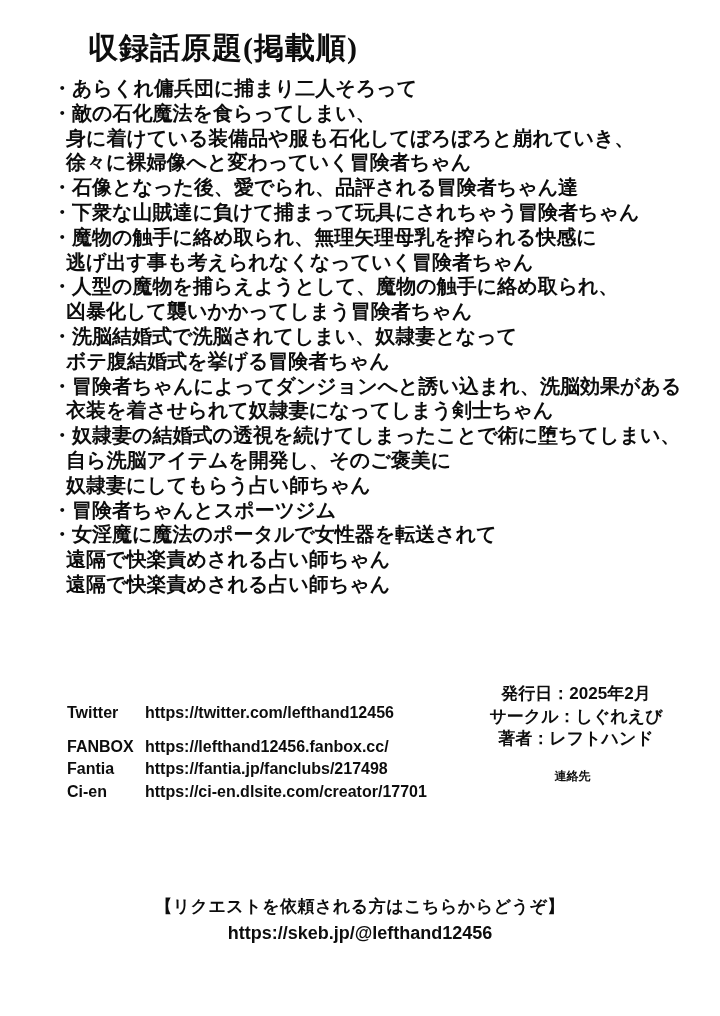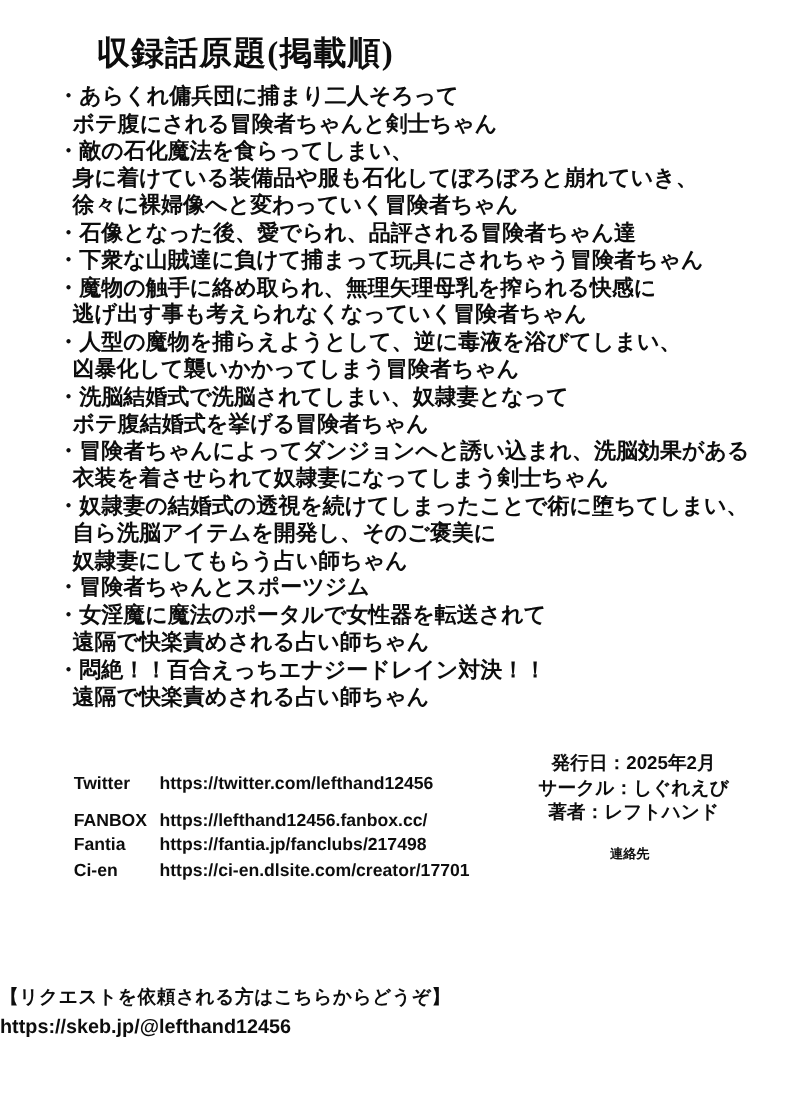--- a/index.html
+++ b/index.html
@@ -67,59 +67,58 @@
   .email {
     font-family: "Liberation Sans", sans-serif;
     font-size: 19px;
     line-height: 23px;
   }
   .request-block {
     position: absolute;
     left: 0;
     top: 893px;
     width: 720px;
-    text-align: left;
+    text-align: center;
     font-weight: 700;
   }
   .request-note { font-size: 17px; letter-spacing: 0.5px; line-height: 27px; }
   .request-url {
     font-family: "Liberation Sans", sans-serif;
     font-size: 18px;
     line-height: 27px;
   }
 </style>
 </head>
 <body>
 
 <div class="page">
 
   <h1 class="title">収録話原題(掲載順)</h1>
 
   <div class="story-list" id="story-list">
       <div class="story">
         <div class="story-line">・あらくれ傭兵団に捕まり二人そろって</div>
-        <div class="story-line cont">ボテ腹にされる冒険者ちゃんと剣士ちゃん</div>
       </div>
       <div class="story">
         <div class="story-line">・敵の石化魔法を食らってしまい、</div>
         <div class="story-line cont">身に着けている装備品や服も石化してぼろぼろと崩れていき、</div>
         <div class="story-line cont">徐々に裸婦像へと変わっていく冒険者ちゃん</div>
       </div>
       <div class="story">
         <div class="story-line">・石像となった後、愛でられ、品評される冒険者ちゃん達</div>
       </div>
       <div class="story">
         <div class="story-line">・下衆な山賊達に負けて捕まって玩具にされちゃう冒険者ちゃん</div>
       </div>
       <div class="story">
         <div class="story-line">・魔物の触手に絡め取られ、無理矢理母乳を搾られる快感に</div>
         <div class="story-line cont">逃げ出す事も考えられなくなっていく冒険者ちゃん</div>
       </div>
       <div class="story">
-        <div class="story-line">・人型の魔物を捕らえようとして、逆に毒液を浴びてしまい、</div>
+        <div class="story-line">・人型の魔物を捕らえようとして、魔物の触手に絡め取られ、</div>
         <div class="story-line cont">凶暴化して襲いかかってしまう冒険者ちゃん</div>
       </div>
       <div class="story">
         <div class="story-line">・洗脳結婚式で洗脳されてしまい、奴隷妻となって</div>
         <div class="story-line cont">ボテ腹結婚式を挙げる冒険者ちゃん</div>
       </div>
       <div class="story">
         <div class="story-line">・冒険者ちゃんによってダンジョンへと誘い込まれ、洗脳効果がある</div>
         <div class="story-line cont">衣装を着させられて奴隷妻になってしまう剣士ちゃん</div>
       </div>
@@ -129,21 +128,20 @@
         <div class="story-line cont">奴隷妻にしてもらう占い師ちゃん</div>
       </div>
       <div class="story">
         <div class="story-line">・冒険者ちゃんとスポーツジム</div>
       </div>
       <div class="story">
         <div class="story-line">・女淫魔に魔法のポータルで女性器を転送されて</div>
         <div class="story-line cont">遠隔で快楽責めされる占い師ちゃん</div>
       </div>
       <div class="story">
-        <div class="story-line">・悶絶！！百合えっちエナジードレイン対決！！</div>
         <div class="story-line cont">遠隔で快楽責めされる占い師ちゃん</div>
       </div>
     </div>
 
   <div class="links-block" id="links-block">
       <div class="link-row first">
         <span class="link-label">Twitter</span>
         <span class="link-url">https://twitter.com/lefthand12456</span>
       </div>
       <div class="link-row">

